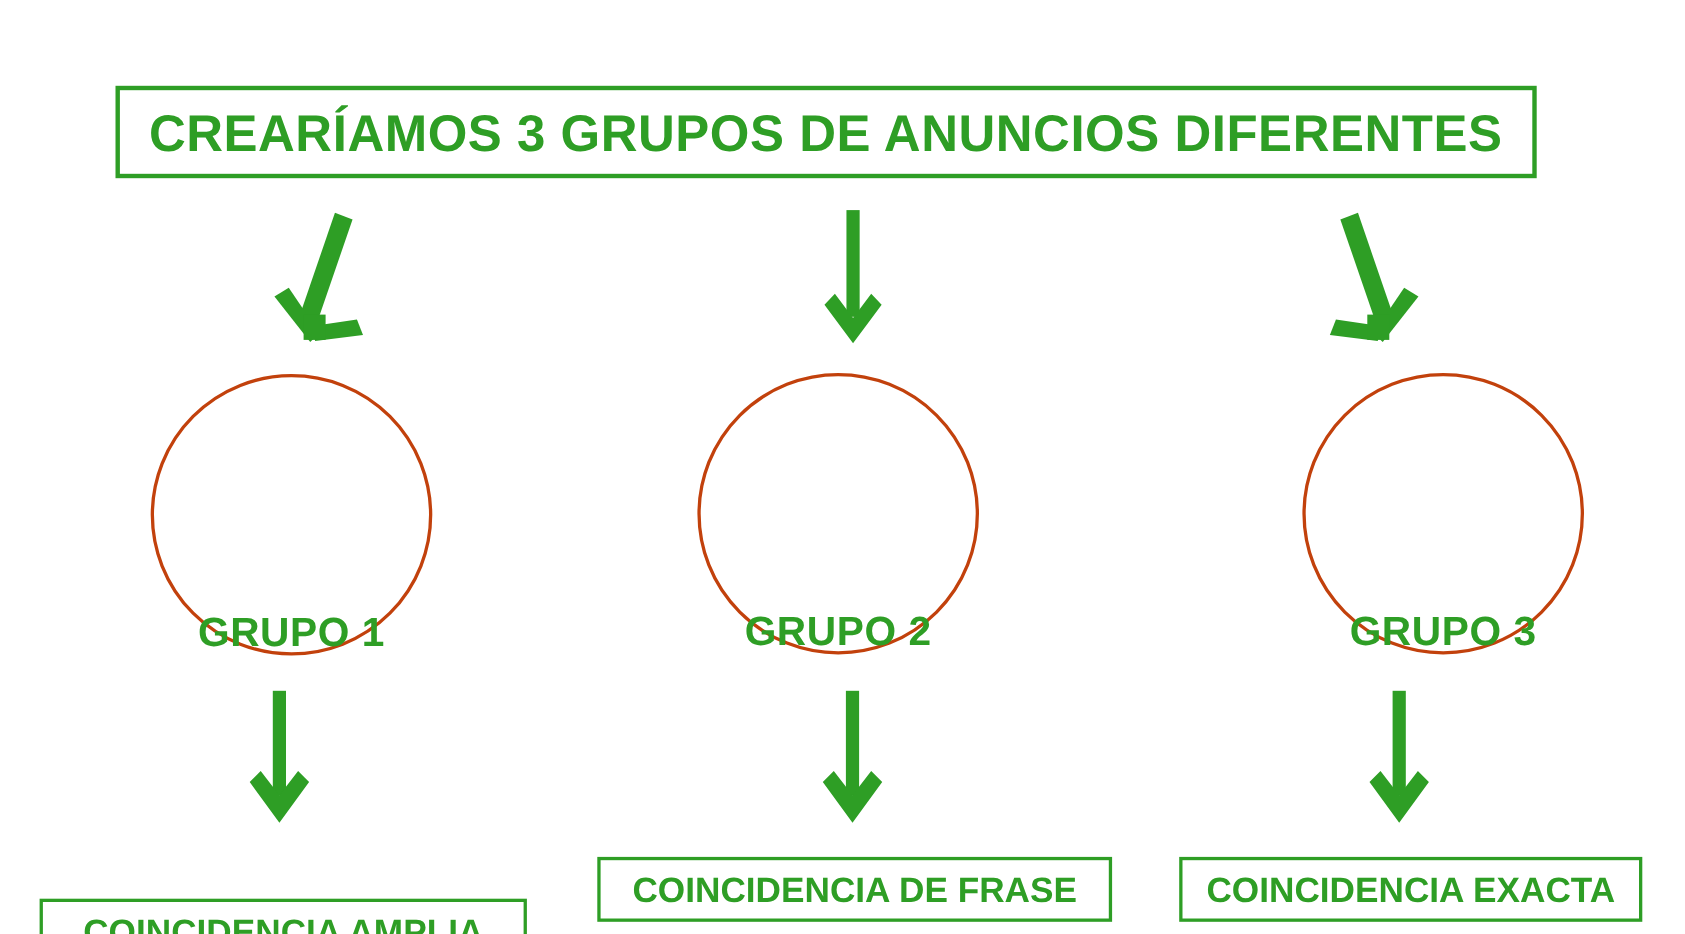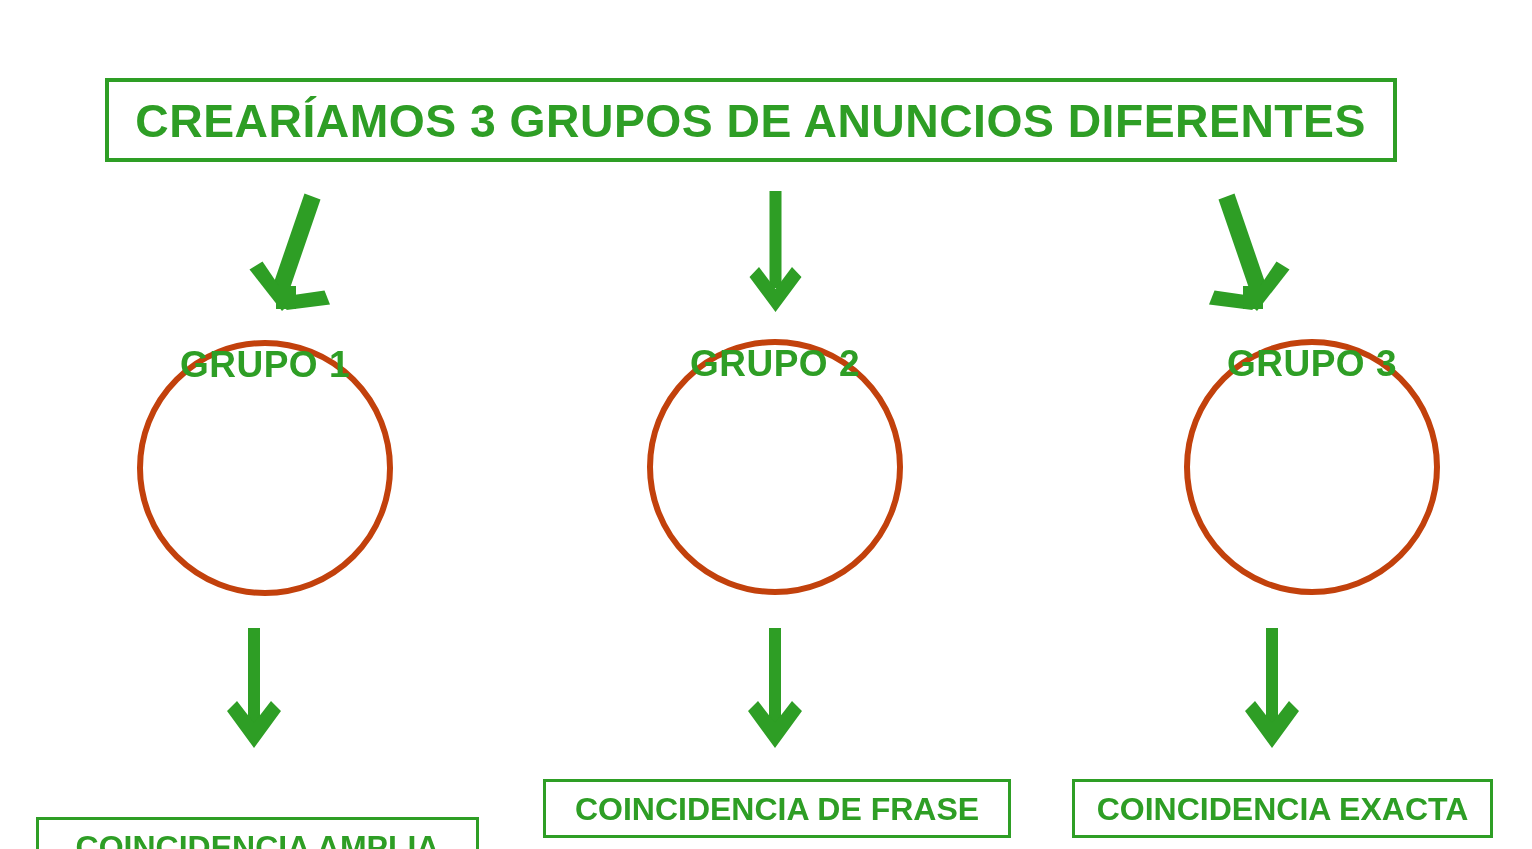--- a/index.html
+++ b/index.html
@@ -45,38 +45,38 @@
     transform: scaleX(0.985);
     transform-origin: center center;
   }
 
   
   .circle {
     position: absolute;
     width: 256px;
     height: 256px;
     box-sizing: border-box;
-    border: 6px solid #c2410c;
+    border: 3px solid #c2410c;
     border-radius: 50%;
     display: flex;
-    align-items: flex-start;
+    align-items: flex-end;
     justify-content: center;
     background: #ffffff;
   }
   .circle-label {
     color: #2E9E25;
     font-family: "Liberation Sans", sans-serif;
     font-weight: bold;
     font-size: 37px;
     letter-spacing: 0.5px;
     line-height: 1;
     white-space: nowrap;
   }
   #circle-1 { left: 137px;  top: 340px; }
-  #circle-2 { left: 647px;  top: 339px; }
+  #circle-2 { left: 634px;  top: 339px; }
   #circle-3 { left: 1184px; top: 339px; }
 
   
   .term-box {
     position: absolute;
     height: 59px;
     box-sizing: border-box;
     border: 3px solid #2E9E25;
     display: flex;
     align-items: center;

